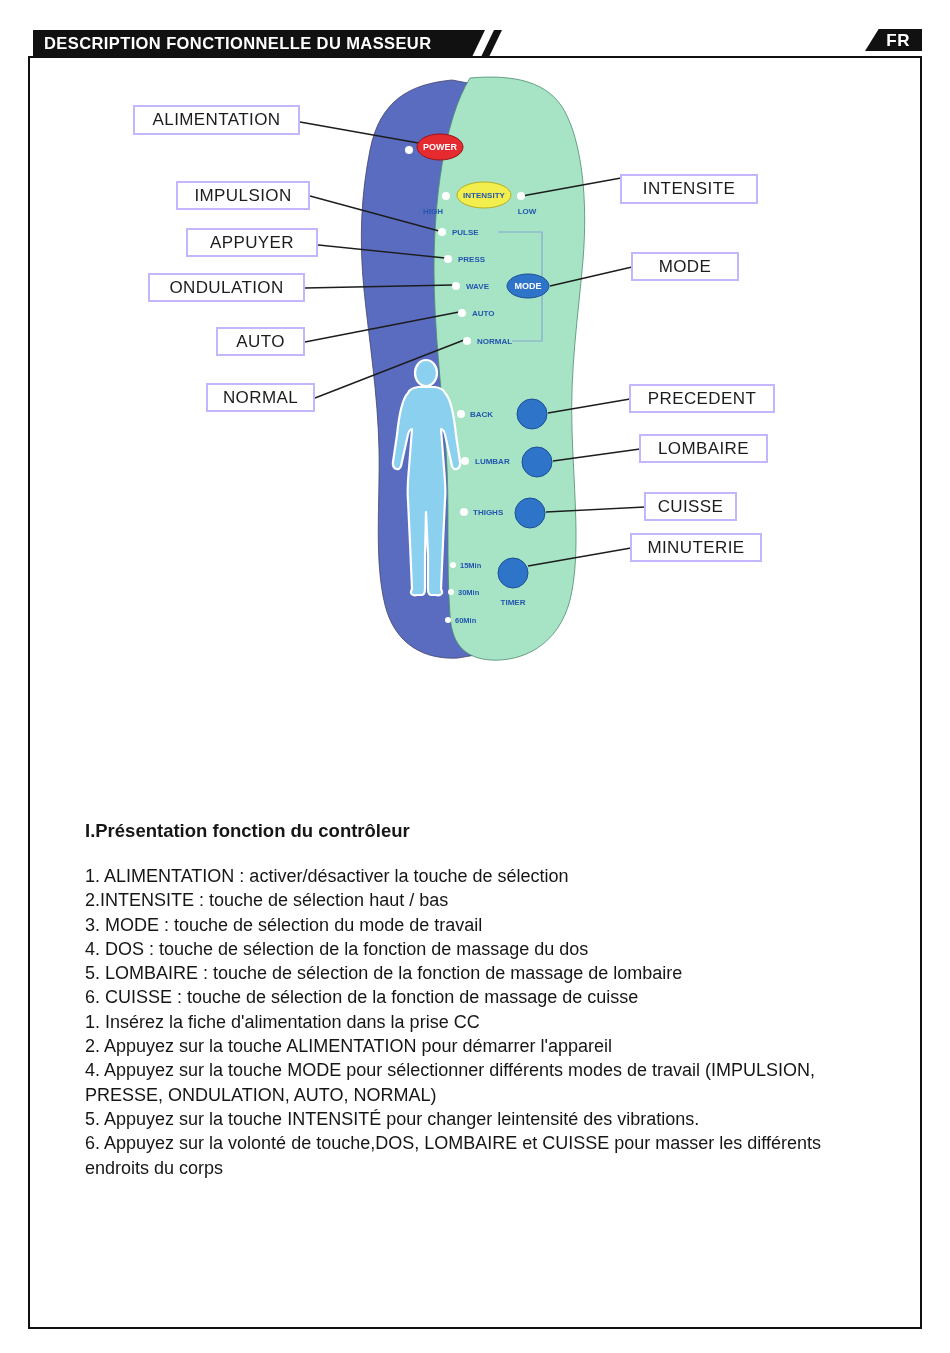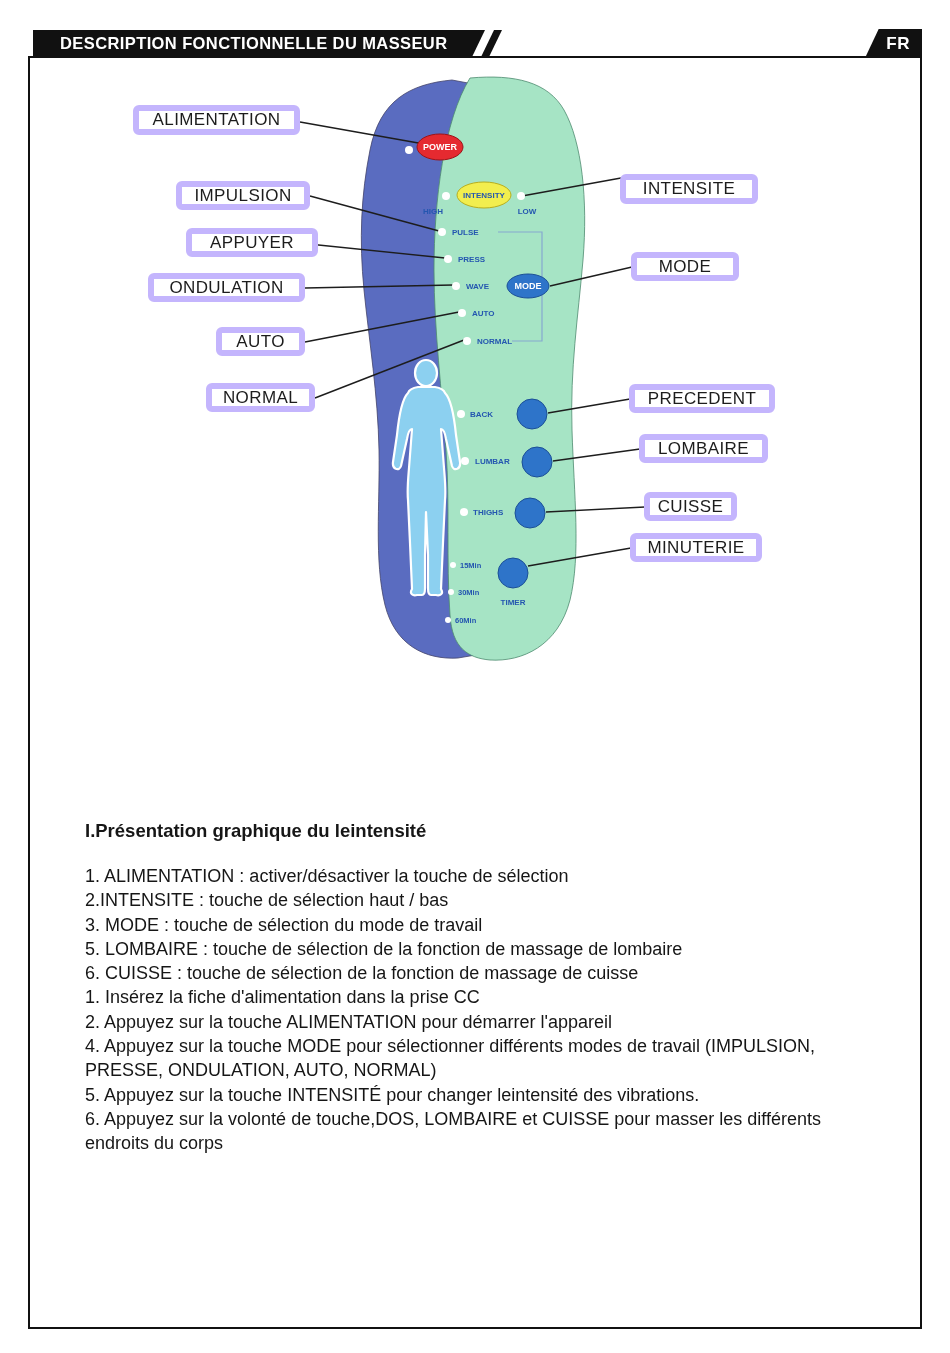--- a/index.html
+++ b/index.html
@@ -8,51 +8,51 @@
     width:950px;height:1353px;
     background:#ffffff;
     font-family:"Liberation Sans", sans-serif;
     overflow:hidden;
   }
   
   .titlebar{
     position:absolute;left:33px;top:30px;width:452px;height:27px;
     background:#111111;color:#ffffff;
     display:flex;align-items:center;
-    padding-left:27px;box-sizing:border-box;
+    padding-left:11px;box-sizing:border-box;
     font-size:16.5px;font-weight:700;letter-spacing:.4px;
     clip-path:polygon(0 0,100% 0,calc(100% - 13px) 100%,0 100%);
     white-space:nowrap;
   }
   .titlebar-sliver{
     position:absolute;left:481px;top:30px;width:21px;height:27px;
     background:#111111;
     clip-path:polygon(62% 0,100% 0,38% 100%,0 100%);
   }
   .fr-tag{
-    position:absolute;left:865px;top:29px;width:57px;height:29px;
+    position:absolute;left:865px;top:29px;width:57px;height:22px;
     background:#111111;color:#ffffff;
-    display:flex;align-items:center;justify-content:flex-end;
+    display:flex;align-items:flex-end;justify-content:flex-end;
     padding-right:12px;box-sizing:border-box;
     font-size:17px;font-weight:700;letter-spacing:.5px;
     clip-path:polygon(24% 0,100% 0,100% 100%,0 100%);
   }
   .frame{
     position:absolute;left:28px;top:56px;width:894px;height:1273px;
     border:2.5px solid #111111;box-sizing:border-box;
   }
   
   .diagram{position:absolute;left:0;top:0;width:950px;height:700px;}
   .lbl{fill:#2456b0;font-weight:700;font-size:8px;font-family:"Liberation Sans",sans-serif;}
   .lbl-sm{fill:#2456b0;font-weight:700;font-size:7.5px;font-family:"Liberation Sans",sans-serif;}
   .btn-txt-white{fill:#ffffff;font-weight:700;font-size:9px;font-family:"Liberation Sans",sans-serif;}
   .btn-txt-blue{fill:#2456b0;font-weight:700;font-size:8px;font-family:"Liberation Sans",sans-serif;}
   .callout{
     position:absolute;height:29px;
-    background:#ffffff;border:6px solid #c4b5fd;border-radius:6px;
+    background:#ffffff;border:2px solid #c4b5fd;border-radius:0;
     display:flex;align-items:center;justify-content:center;
     font-size:17px;color:#1c1c1c;letter-spacing:.4px;
     box-sizing:border-box;z-index:3;
   }
   
   .textblock{
     position:absolute;left:85px;top:820px;width:800px;
     color:#161616;
   }
   .h-one{font-size:18.5px;font-weight:700;margin:0 0 22px 0;}
@@ -178,24 +178,25 @@
   <div class="callout" style="left:216px;top:327px;width:89px">AUTO</div>
   <div class="callout" style="left:206px;top:383px;width:109px">NORMAL</div>
   <div class="callout" style="left:620px;top:174px;width:138px;height:30px">INTENSITE</div>
   <div class="callout" style="left:631px;top:252px;width:108px">MODE</div>
   <div class="callout" style="left:629px;top:384px;width:146px">PRECEDENT</div>
   <div class="callout" style="left:639px;top:434px;width:129px">LOMBAIRE</div>
   <div class="callout" style="left:644px;top:492px;width:93px">CUISSE</div>
   <div class="callout" style="left:630px;top:533px;width:132px">MINUTERIE</div>
 
   <div class="textblock">
-    <div class="h-one">I.Présentation graphique du leintensité</div>
+    <div class="h-one">I.Présentation fonction du contrôleur</div>
     <div class="li">1. ALIMENTATION : activer/désactiver la touche de sélection</div>
     <div class="li">2.INTENSITE : touche de sélection haut / bas</div>
     <div class="li">3. MODE : touche de sélection du mode de travail</div>
+    <div class="li">4. DOS : touche de sélection de la fonction de massage du dos</div>
     <div class="li">5. LOMBAIRE : touche de sélection de la fonction de massage de lombaire</div>
     <div class="li">6. CUISSE : touche de sélection de la fonction de massage de cuisse</div>
 
     <div class="li">1. Insérez la fiche d'alimentation dans la prise CC</div>
     <div class="li">2. Appuyez sur la touche ALIMENTATION pour démarrer l'appareil</div>
     <div class="li">4. Appuyez sur la touche MODE pour sélectionner différents modes de travail (IMPULSION, PRESSE, ONDULATION, AUTO, NORMAL)</div>
     <div class="li">5. Appuyez sur la touche INTENSITÉ pour changer leintensité des vibrations.</div>
     <div class="li">6. Appuyez sur la volonté de touche,DOS, LOMBAIRE et CUISSE pour masser les différents endroits du corps</div>
   </div>
 

